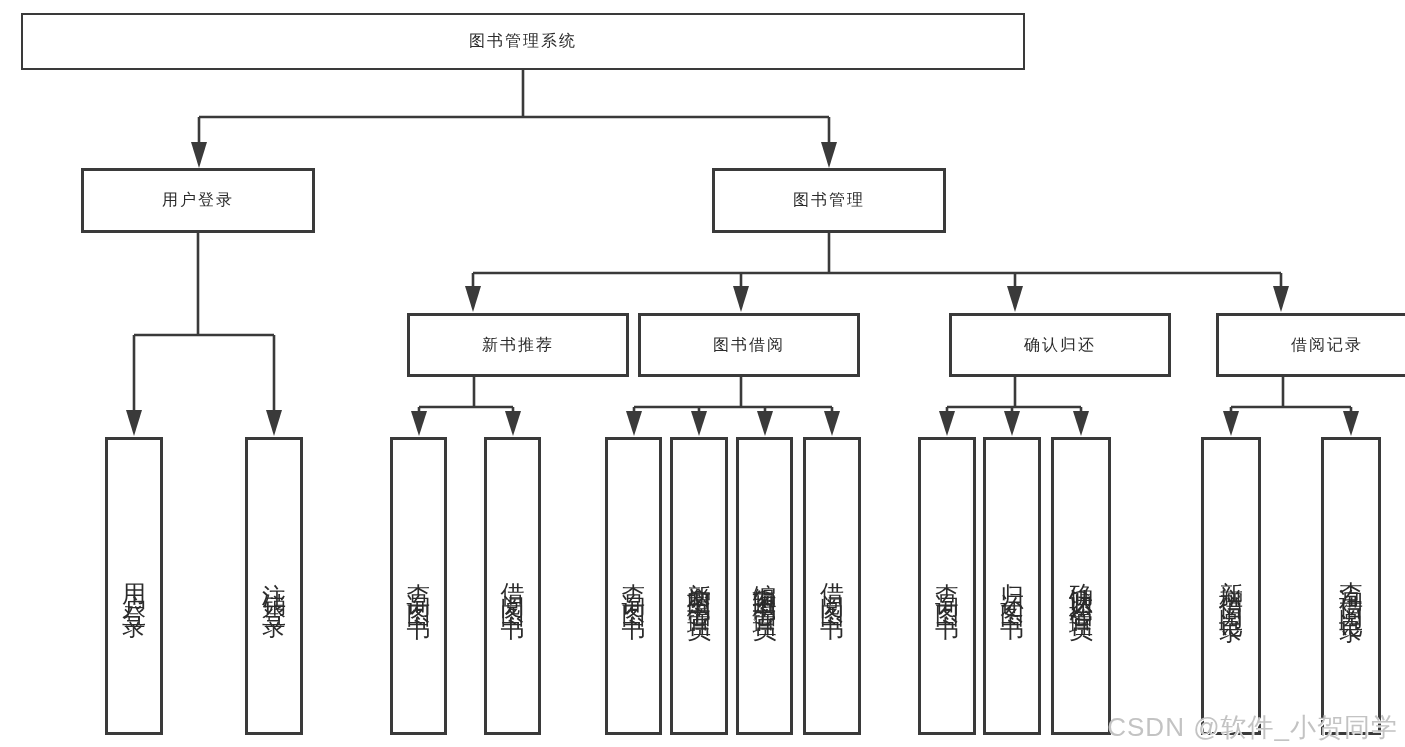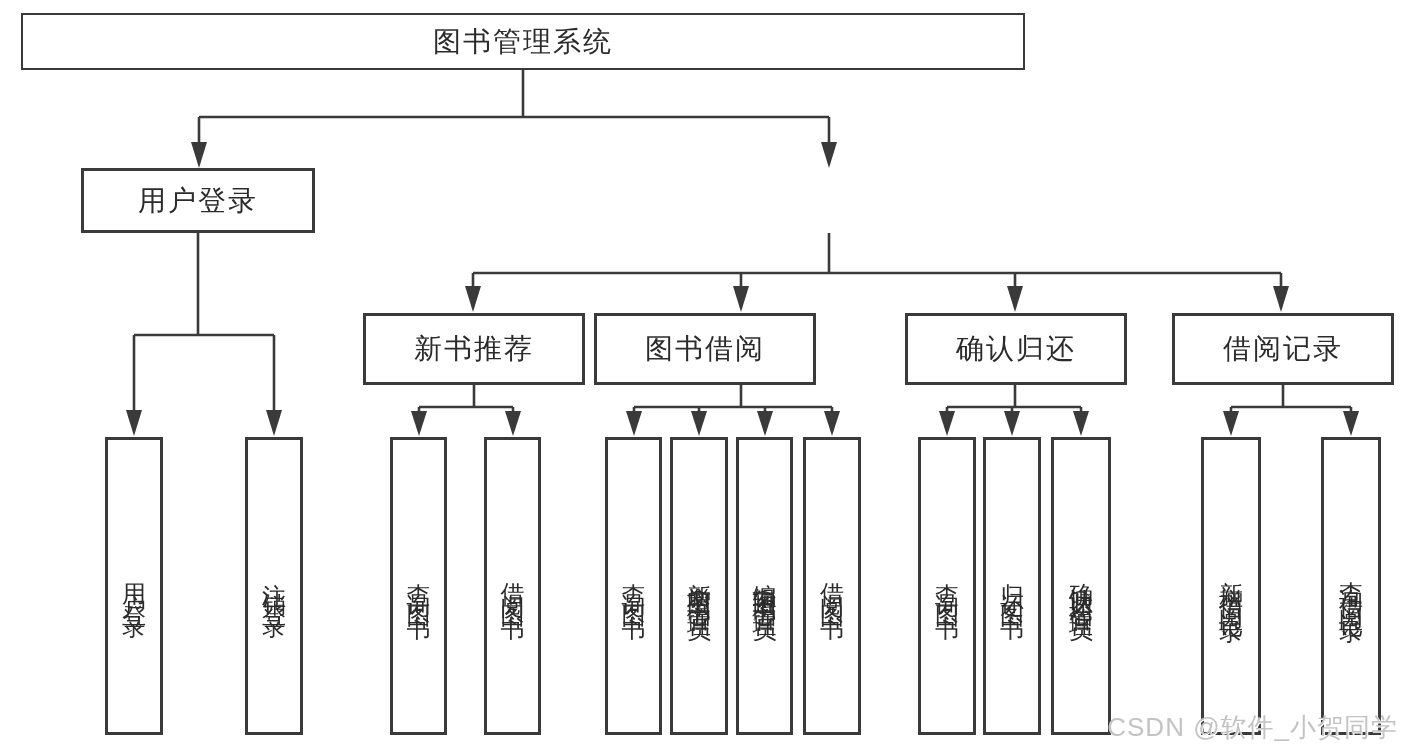--- a/index.html
+++ b/index.html
@@ -26,24 +26,24 @@
     display: flex;
     align-items: center;
     justify-content: center;
     z-index: 1;
   }
   .box.root {
     left: 21px; top: 13px; width: 1004px; height: 57px;
     border-width: 2px;
   }
   .box.lvl2 { top: 168px; width: 234px; height: 65px; }
-  .box.lvl3 { top: 313px; width: 222px; height: 72px; }
+  .box.lvl3 { top: 313px; width: 222px; height: 64px; margin-left: 44px; }
   .box.leaf { top: 437px; height: 298px; }
   .hlabel {
-    font-size: 28px;
+    font-size: 16px;
     letter-spacing: 2px;
     white-space: nowrap;
   }
   .vlabel {
     writing-mode: vertical-rl;
     text-orientation: mixed;
     font-size: 24px;
     line-height: 1.0;
     white-space: nowrap;
   }
@@ -140,20 +140,23 @@
     </g>
   </svg>
 
   <div class="box root">
     <span class="hlabel">图书管理系统</span>
   </div>
 
   <div class="box lvl2" style="left:81px;">
     <span class="hlabel">用户登录</span>
   </div>
+  <div class="box lvl2" style="left:712px;">
+    <span class="hlabel">图书管理</span>
+  </div>
 
   <div class="box lvl3" style="left:363px;">
     <span class="hlabel">新书推荐</span>
   </div>
   <div class="box lvl3" style="left:594px;">
     <span class="hlabel">图书借阅</span>
   </div>
   <div class="box lvl3" style="left:905px;">
     <span class="hlabel">确认归还</span>
   </div>

